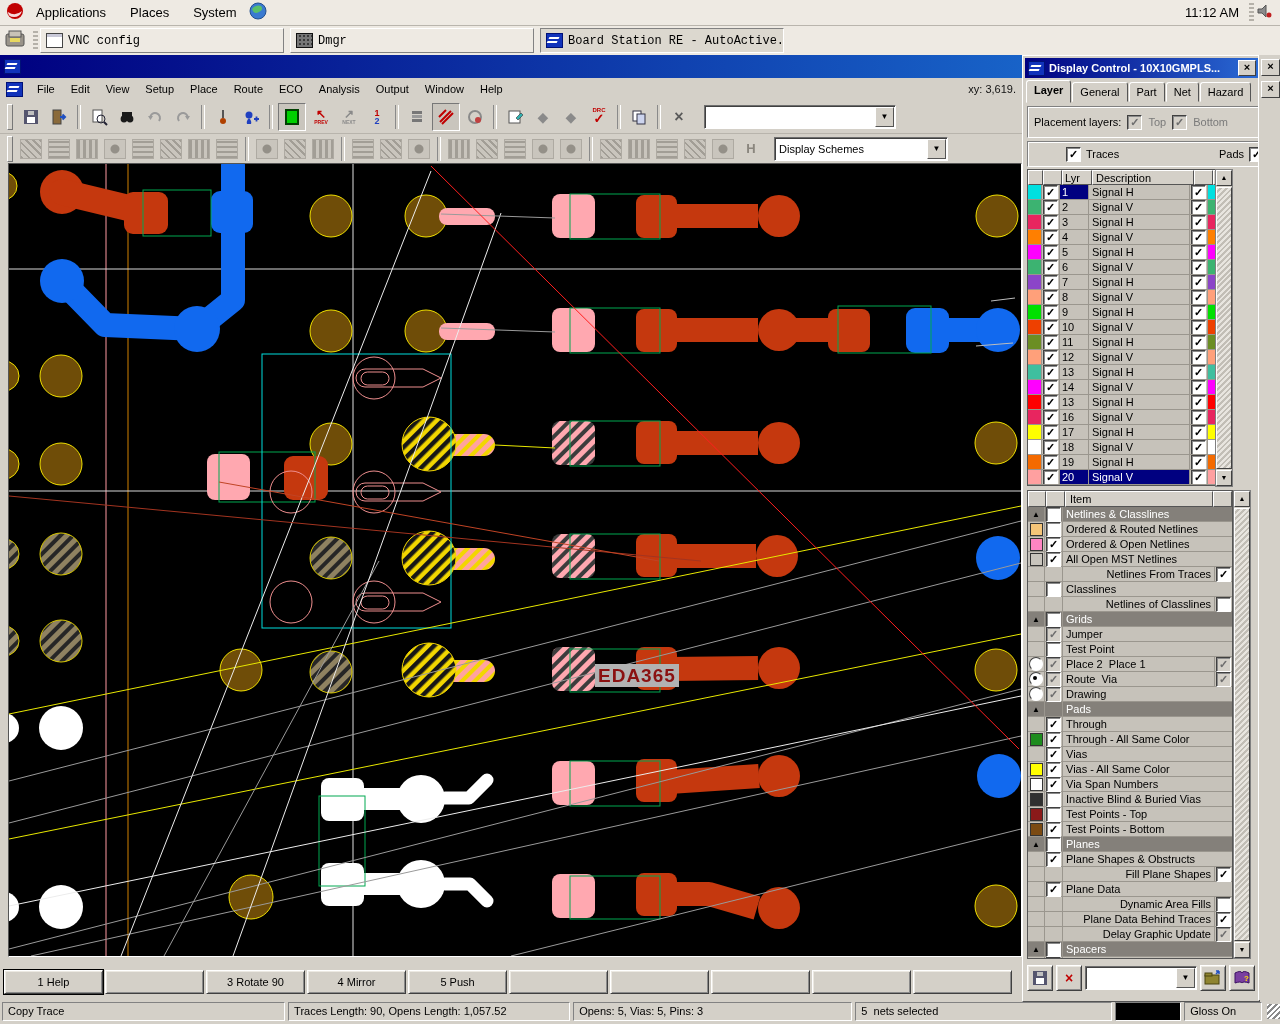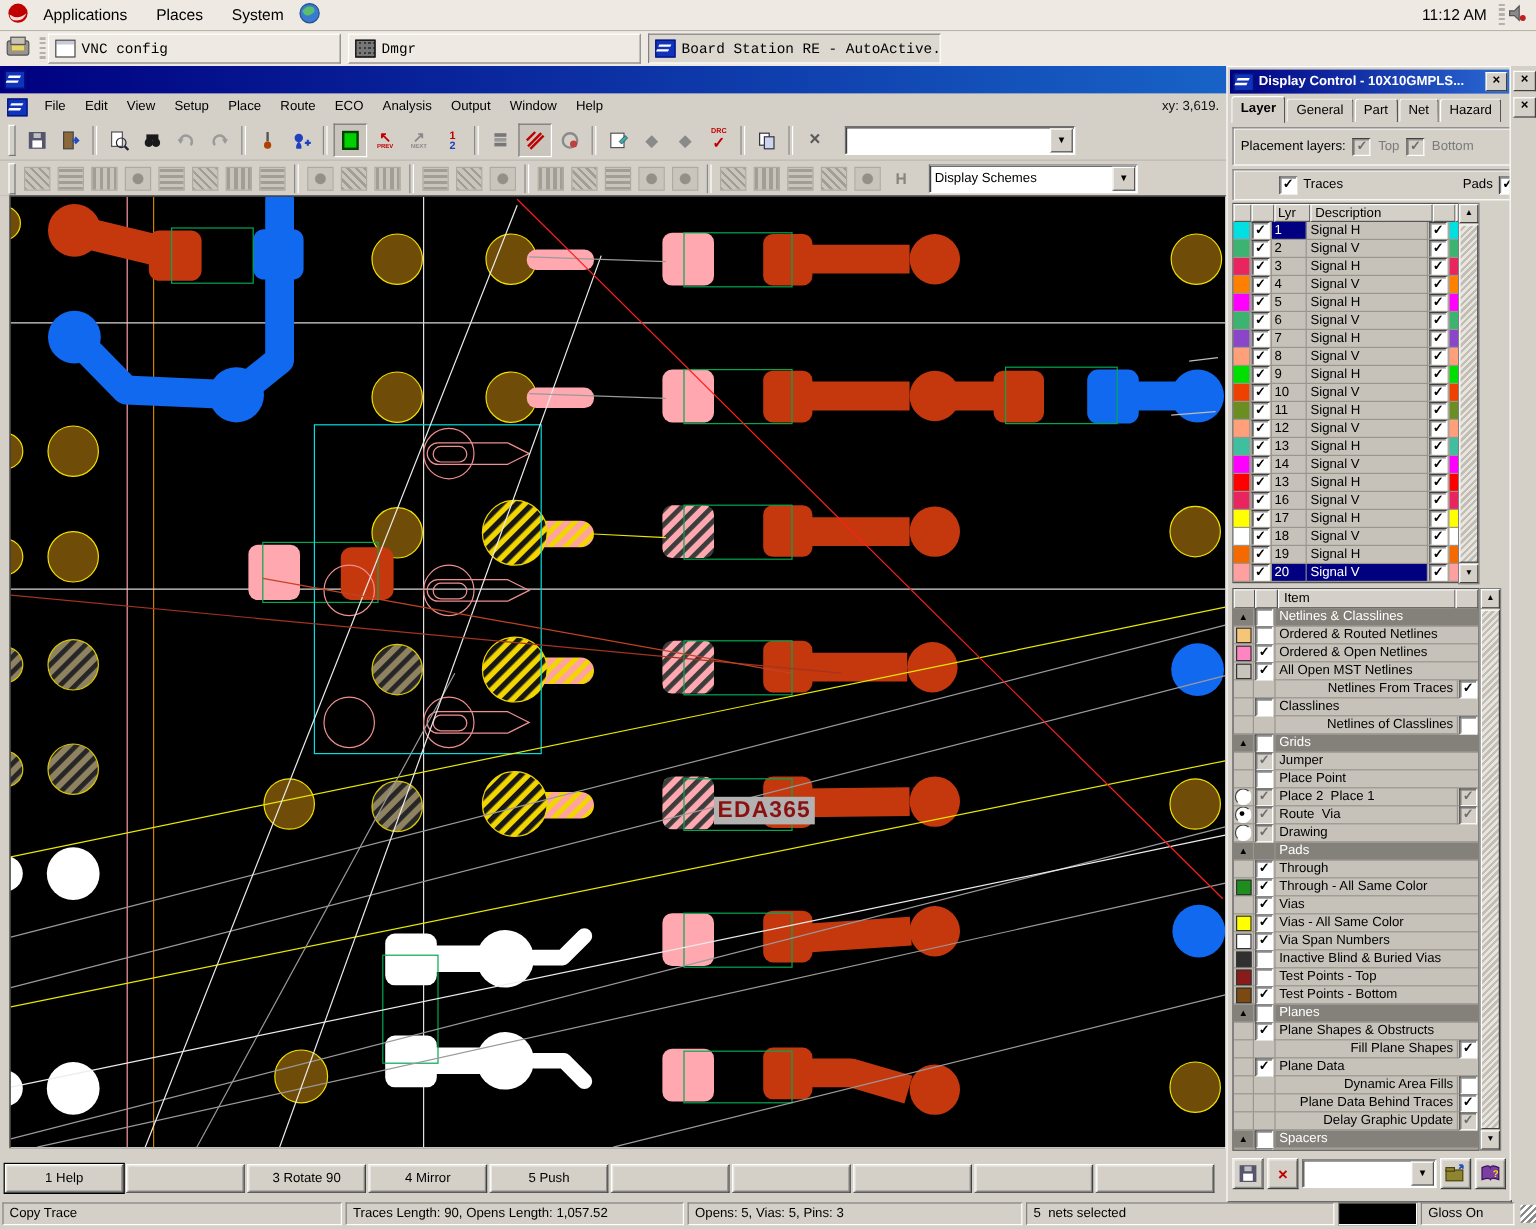--- a/index.html
+++ b/index.html
@@ -1031,21 +1031,21 @@
             <span class="c2">
               <span class="cbx gray">✓</span>
             </span>
             <span class="lab">Jumper</span>
           </div>
           <div class="irow">
             <span class="c1"></span>
             <span class="c2">
               <span class="cbx off"></span>
             </span>
-            <span class="lab">Place Point</span>
+            <span class="lab">Test Point</span>
           </div>
           <div class="irow">
             <span class="c1">
               <span class="rad"></span>
             </span>
             <span class="c2">
               <span class="cbx gray">✓</span>
             </span>
             <span class="lab">Place 2<span>&nbsp;&nbsp;Place 1&nbsp;</span></span>
             <span class="rcb">

